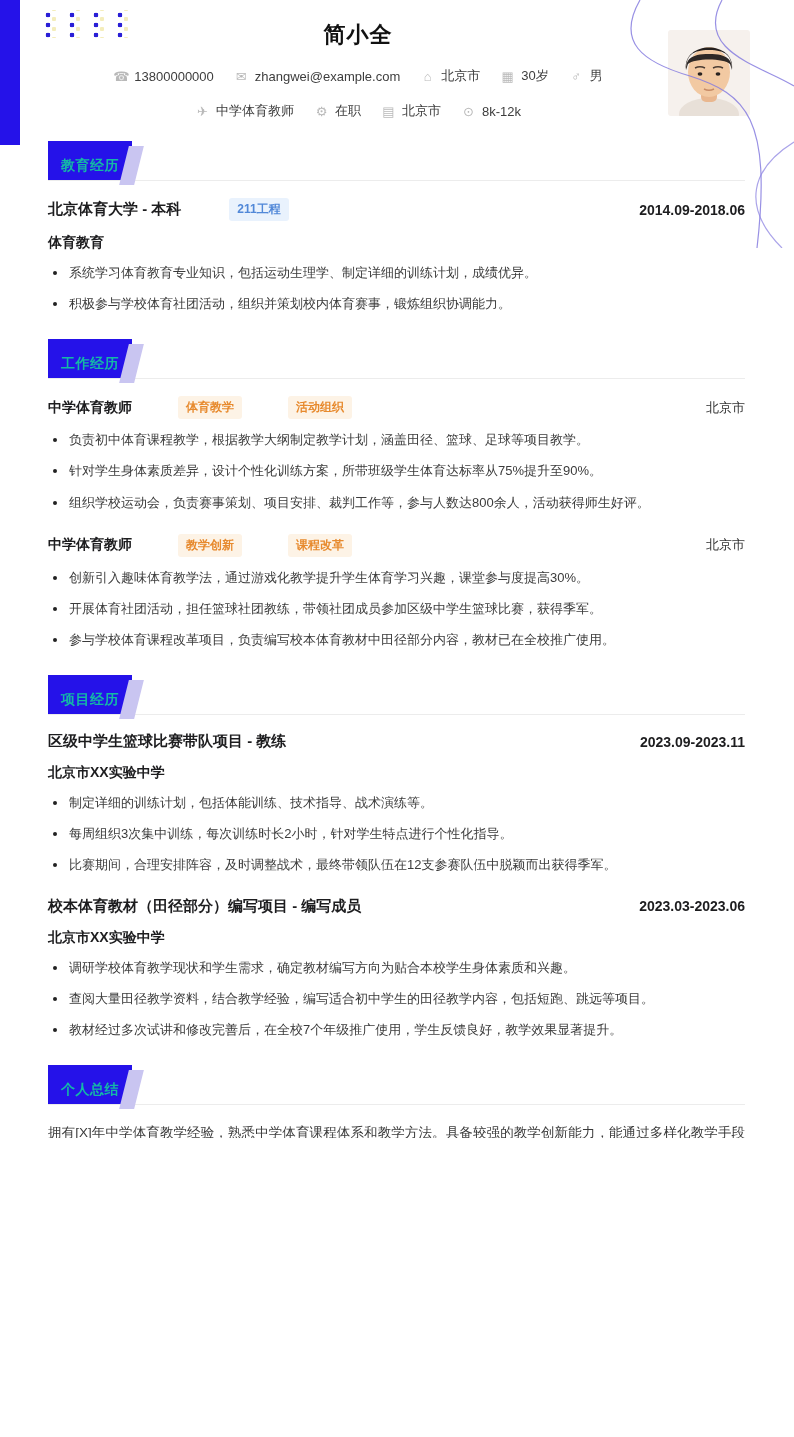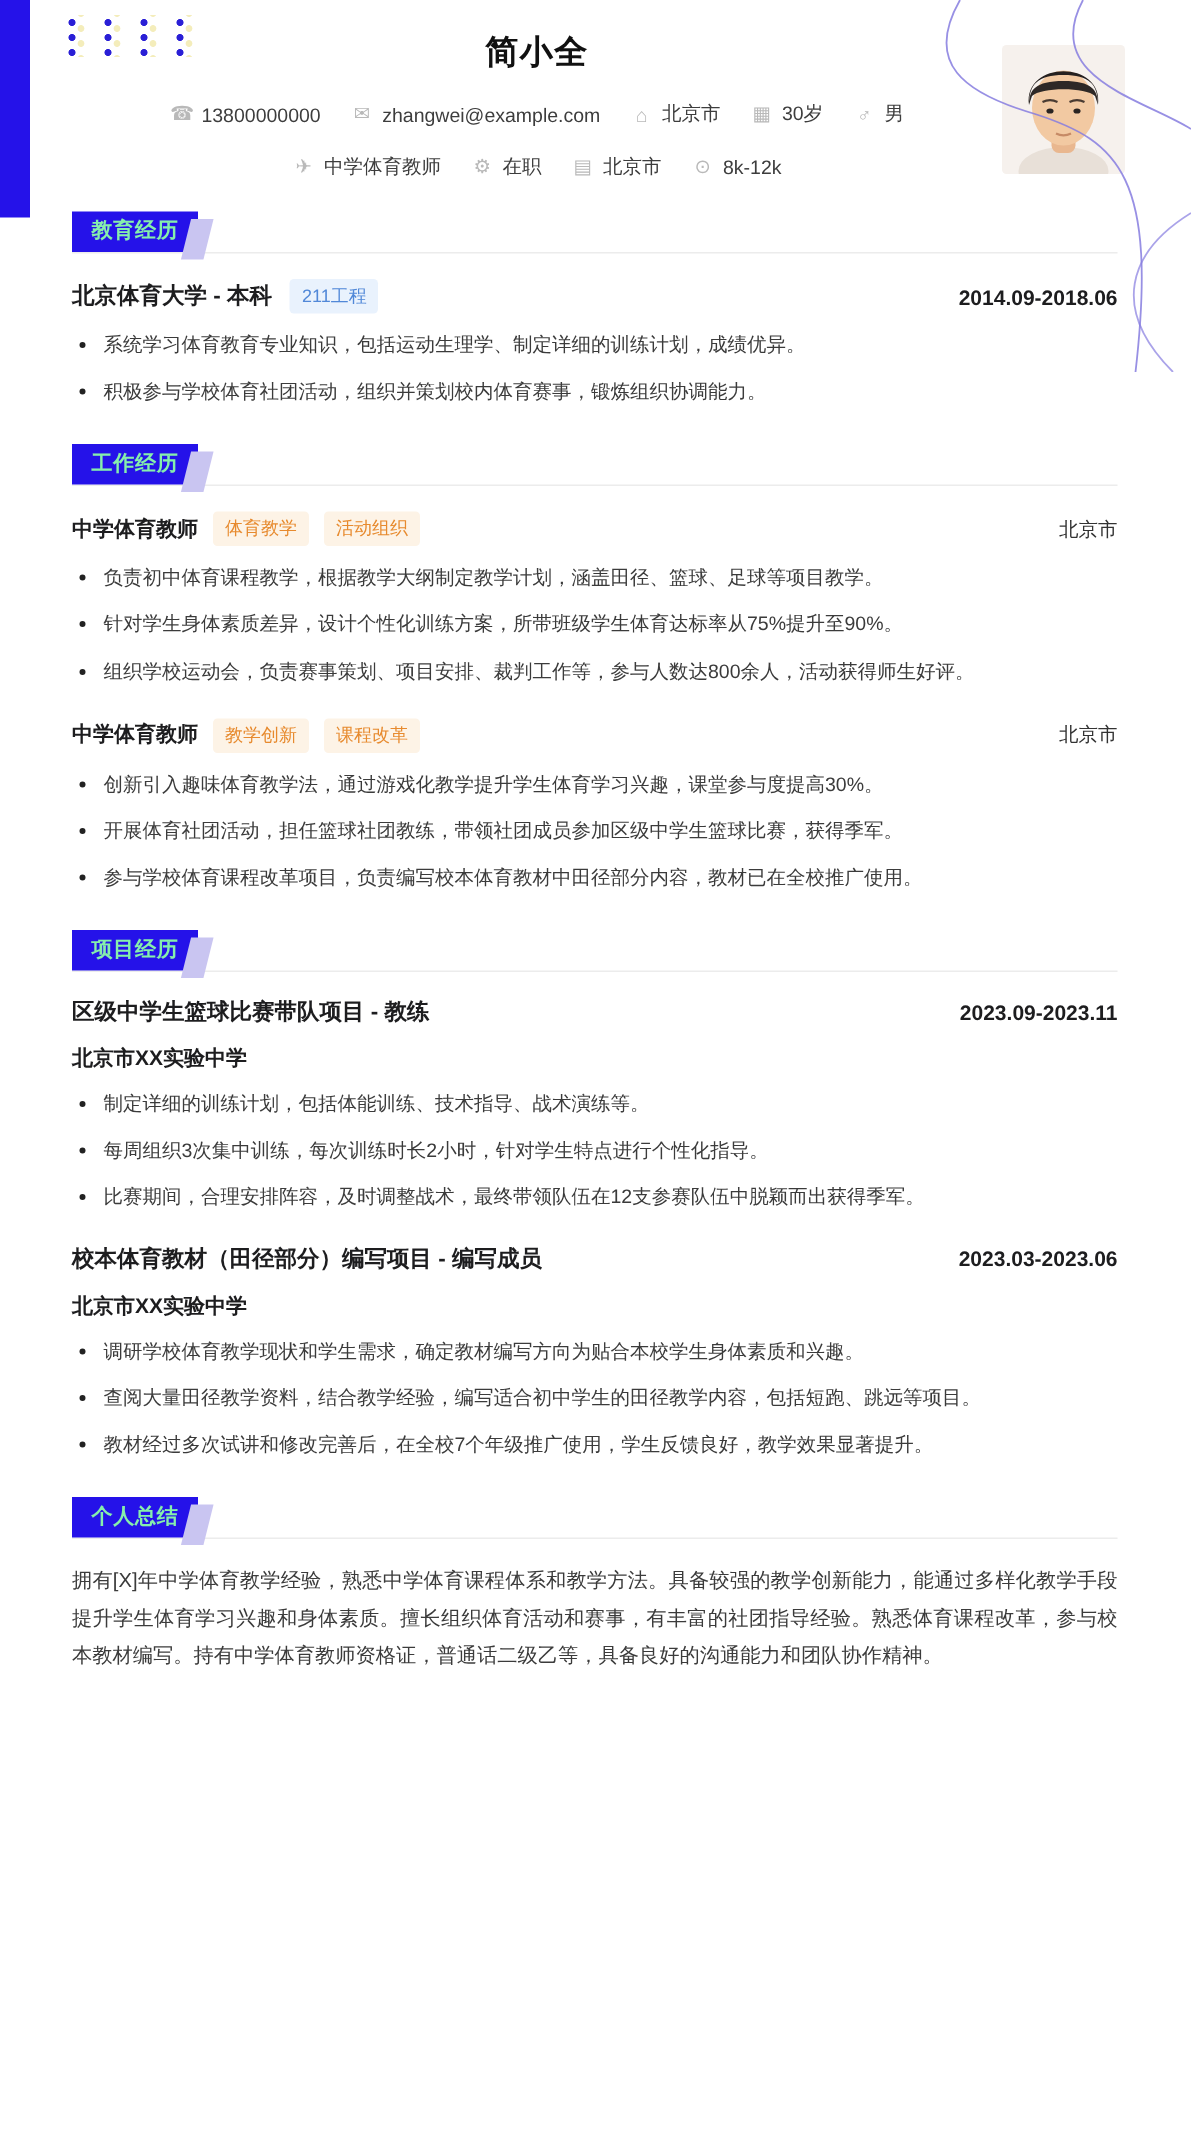--- a/index.html
+++ b/index.html
@@ -35,34 +35,34 @@
   .name{font-size:22px;font-weight:bold;color:#111;letter-spacing:1px;}
   .contact-row{display:flex;justify-content:center;gap:20px;margin-top:17px;font-size:13px;color:#3d3d3d;}
   .contact-item{display:flex;align-items:center;gap:6px;white-space:nowrap;}
   .cicon{color:var(--icon);font-size:13px;width:15px;text-align:center;}
   .photo{width:82px;height:86px;margin-top:14px;border-radius:3px;overflow:hidden;flex:0 0 auto;}
 
   
   .content{padding:0 49px 0 48px;}
   .section{margin-top:25px;}
   .sec-head{border-bottom:1px solid var(--divider);}
-  .badge{position:relative;display:block;width:fit-content;background:var(--accent);color:#86efac;
-    font-size:14px;font-weight:bold;padding:4px 13px 5px;z-index:1;letter-spacing:.5px;}
+  .badge{position:relative;display:block;width:fit-content;background:var(--accent);color:#14b8a6;
+    font-size:14px;font-weight:bold;padding:16px 13px 5px;z-index:1;letter-spacing:.5px;}
   .badge::after{content:'';position:absolute;top:5px;right:-7px;width:15px;height:100%;
     background:var(--fold);transform:skew(-14deg);z-index:-1;}
 
   .entry{margin-top:17px;}
   .entry-head{display:flex;justify-content:space-between;align-items:center;gap:10px;}
   .entry-left{display:flex;align-items:center;gap:12px;}
   .entry-title{font-size:15px;font-weight:bold;color:var(--ink);}
   .entry-date{font-size:14px;font-weight:bold;color:var(--ink);}
   .entry-sub{display:flex;justify-content:space-between;align-items:center;margin-top:13px;}
   .entry-role{font-size:14px;font-weight:bold;color:var(--ink);display:flex;align-items:center;gap:10px;}
   .entry-loc{font-size:13px;color:#333;}
-  .tag{font-size:12px;padding:3px 8px;border-radius:3px;white-space:nowrap;font-weight:normal;}
+  .tag{font-size:12px;padding:3px 8px;border-radius:3px;white-space:nowrap;font-weight:bold;margin-left:36px;}
   .tag.blue{background:var(--tagblue-bg);color:var(--tagblue-tx);}
   .tag.orange{background:var(--tagorg-bg);color:var(--tagorg-tx);}
 
   ul.bullets{list-style:none;margin-top:6px;}
   ul.bullets li{position:relative;padding-left:21px;margin-top:11px;font-size:13px;line-height:1.55;color:var(--body);}
   ul.bullets li::before{content:'';position:absolute;left:5px;top:8px;width:4px;height:4px;border-radius:50%;background:#222;}
 
   .summary-text{margin-top:16px;font-size:13.5px;line-height:1.85;color:var(--body);text-align:justify;}
 
   
@@ -166,20 +166,23 @@
         <div class="badge">教育经历</div>
       </div>
       <div class="entry">
         <div class="entry-head">
           <div class="entry-left">
             <span class="entry-title">北京体育大学 - 本科</span>
             <span class="tag blue">211工程</span>
           </div>
           <span class="entry-date">2014.09-2018.06</span>
         </div>
+        <div class="entry-sub">
+          <span class="entry-role">体育教育</span>
+        </div>
         <ul class="bullets">
           <li>系统学习体育教育专业知识，包括运动生理学、制定详细的训练计划，成绩优异。</li>
           <li>积极参与学校体育社团活动，组织并策划校内体育赛事，锻炼组织协调能力。</li>
         </ul>
       </div>
     </div>
 
     <div class="section">
       <div class="sec-head">
         <div class="badge">工作经历</div>

